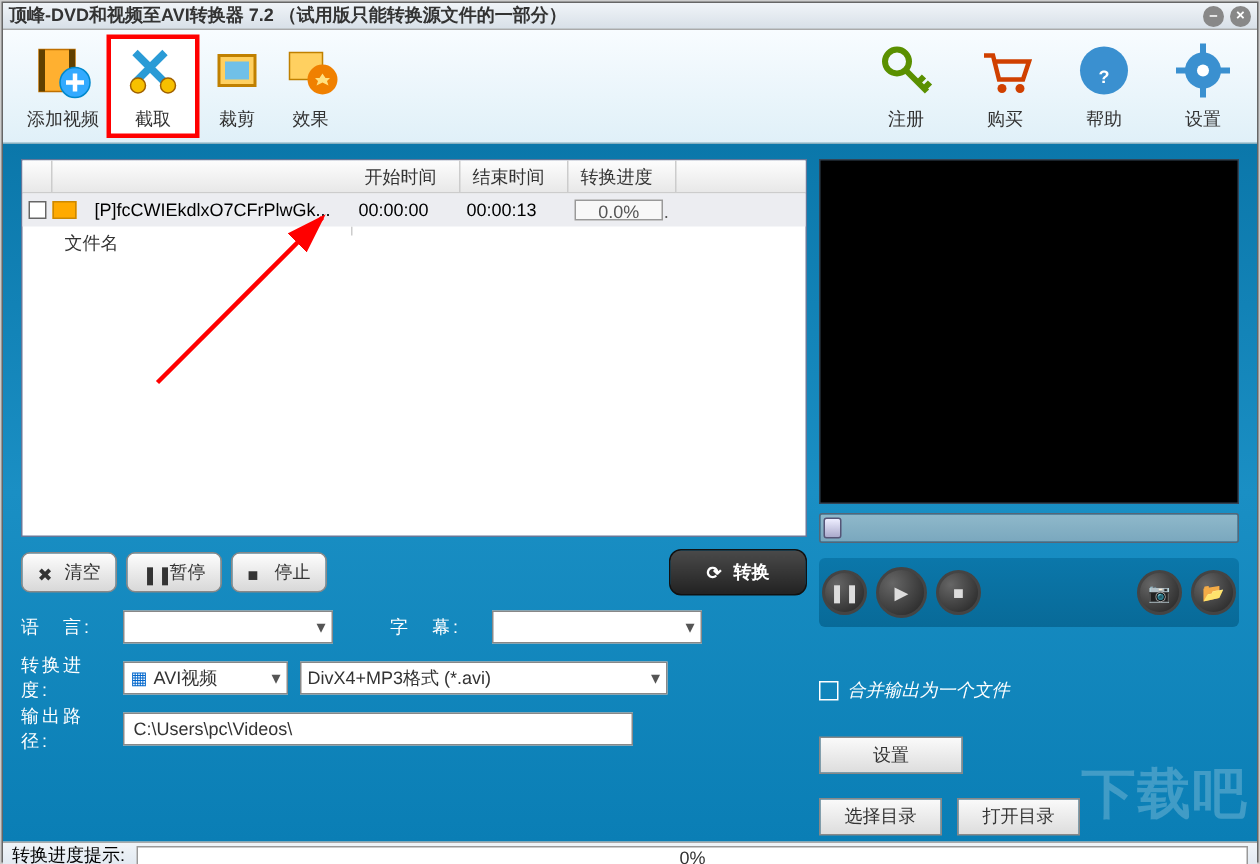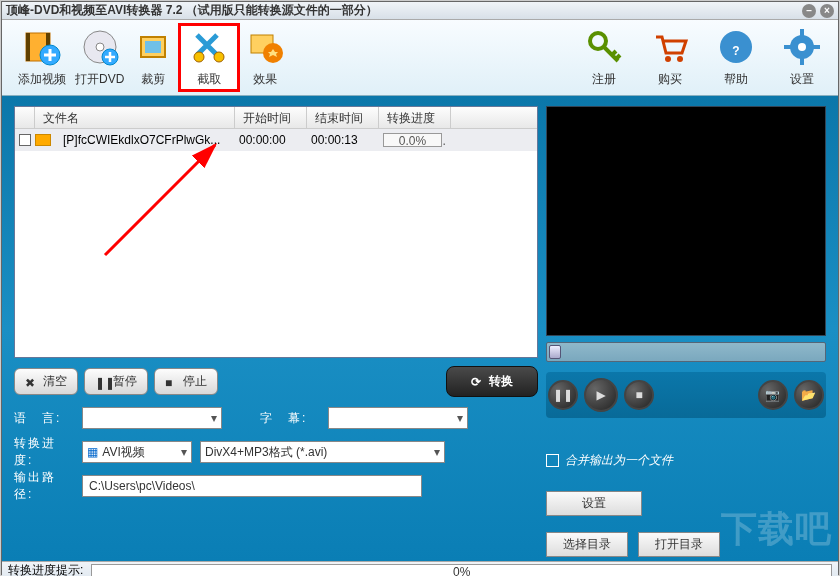--- a/index.html
+++ b/index.html
@@ -15,21 +15,21 @@
 .tb-item { display: flex; flex-direction: column; align-items: center; gap: 4px; cursor: pointer; padding: 4px; }
 .tb-item.highlight { border: 3px solid red; padding: 1px 8px; background: #fff; }
 .tb-icon { width: 40px; height: 40px; display: flex; align-items: center; justify-content: center; }
 .tb-label { color: #333; }
 .main-area { flex: 1; display: flex; padding: 10px 12px 4px 12px; gap: 8px; background: linear-gradient(to bottom, #0b77aa 0%, #1a8fc4 50%, #0a7eb5 100%); }
 .left-pane { flex: 1; display: flex; flex-direction: column; gap: 8px; }
 .right-pane { width: 280px; display: flex; flex-direction: column; gap: 4px; }
 .file-list { background: #fff; border: 1px solid #679; height: 252px; display: flex; flex-direction: column; position: relative; }
 .fl-header { display: flex; background: linear-gradient(to bottom, #fdfdfd, #e8e8e8); border-bottom: 1px solid #ccc; height: 22px; }
 .fl-h { padding: 3px 8px; border-right: 1px solid #ccc; color: #333; }
-.hname { width: 200px; } .hstart { width: 72px; } .hend { width: 72px; } .hprog { width: 72px; }
+.hname { width: 200px; margin-top: 44px; } .hstart { width: 72px; } .hend { width: 72px; } .hprog { width: 72px; }
 .fl-row { display: flex; align-items: center; height: 22px; background: #ecedf1; }
 .fl-c { padding: 3px 8px; white-space: nowrap; overflow: hidden; text-overflow: ellipsis; }
 .chk { width: 12px; height: 12px; border: 1px solid #666; background: #fff; margin: 0 4px; display: inline-block; }
 .thumb { width: 16px; height: 12px; background: #fa0; border: 1px solid #c80; display: inline-block; margin-right: 4px; }
 .progbar { display: inline-block; width: 59px; height: 14px; border: 1px solid #999; background: #f8f8f8; text-align: center; line-height: 14px; color: #555; }
 .arrow { position: absolute; pointer-events: none; }
 .ctl-row { display: flex; gap: 6px; align-items: center; }
 .pill-btn { background: linear-gradient(to bottom, #fdfdfd, #d8d8d8); border: 1px solid #888; border-radius: 6px; padding: 4px 10px; display: flex; align-items: center; gap: 6px; cursor: pointer; color: #333; }
 .convert-btn { background: linear-gradient(to bottom, #4a4a4a, #222); color: #fff; font-size: 16px; font-weight: bold; border-radius: 8px; border: 1px solid #111; padding: 6px 24px; display: flex; align-items: center; gap: 8px; margin-left: auto; }
 .icon-sq { width: 12px; height: 12px; display: inline-block; }
@@ -71,49 +71,38 @@
             <svg viewBox="0 0 40 40" width="40" height="40">
               <rect x="4" y="6" width="24" height="28" fill="#ffb030" stroke="#c07000"></rect>
               <rect x="4" y="6" width="4" height="28" fill="#604000"></rect>
               <rect x="24" y="6" width="4" height="28" fill="#604000"></rect>
               <circle cx="28" cy="28" r="10" fill="#3af" stroke="#08c"></circle>
               <path d="M28 22v12M22 28h12" stroke="#fff" stroke-width="3"></path>
             </svg>
           </span>
         <span class="tb-label">添加视频</span>
       </div>
-      <div class="tb-item">
-        <span class="tb-icon">
-            <svg viewBox="0 0 40 40" width="40" height="40">
-              <circle cx="20" cy="20" r="16" fill="#e8e8f0" stroke="#888"></circle>
-              <circle cx="20" cy="20" r="4" fill="#fff" stroke="#888"></circle>
-              <circle cx="30" cy="30" r="8" fill="#3af" stroke="#08c"></circle>
-              <path d="M30 25v10M25 30h10" stroke="#fff" stroke-width="2.5"></path>
-            </svg>
-          </span>
-        <span class="tb-label">打开DVD</span>
-      </div>
-      <div class="tb-item">
-        <span class="tb-icon">
-            <svg viewBox="0 0 40 40" width="40" height="40">
-              <rect x="8" y="10" width="24" height="20" fill="#ffd060" stroke="#c08000" stroke-width="2"></rect>
-              <rect x="12" y="14" width="16" height="12" fill="#70c0e8"></rect>
-            </svg>
-          </span>
-        <span class="tb-label">裁剪</span>
-      </div>
       <div class="tb-item highlight">
         <span class="tb-icon">
             <svg viewBox="0 0 40 40" width="40" height="40">
               <path d="M8 8 L28 28 M28 8 L8 28" stroke="#2a9bd6" stroke-width="5"></path>
               <circle cx="10" cy="30" r="5" fill="#f7c000" stroke="#a06000"></circle>
               <circle cx="30" cy="30" r="5" fill="#f7c000" stroke="#a06000"></circle>
             </svg>
           </span>
         <span class="tb-label">截取</span>
+      </div>
+      <div class="tb-item">
+        <span class="tb-icon">
+            <svg viewBox="0 0 40 40" width="40" height="40">
+              <rect x="8" y="10" width="24" height="20" fill="#ffd060" stroke="#c08000" stroke-width="2"></rect>
+              <rect x="12" y="14" width="16" height="12" fill="#70c0e8"></rect>
+            </svg>
+          </span>
+        <span class="tb-label">裁剪</span>
       </div>
       <div class="tb-item">
         <span class="tb-icon">
             <svg viewBox="0 0 40 40" width="40" height="40">
               <rect x="6" y="8" width="22" height="18" fill="#ffd060" stroke="#c08000"></rect>
               <circle cx="28" cy="26" r="10" fill="#f08000"></circle>
               <path d="M28 22l2 3h3l-2 2 1 3-4-2-4 2 1-3-2-2h3z" fill="#ffe080"></path>
             </svg>
           </span>
         <span class="tb-label">效果</span>

